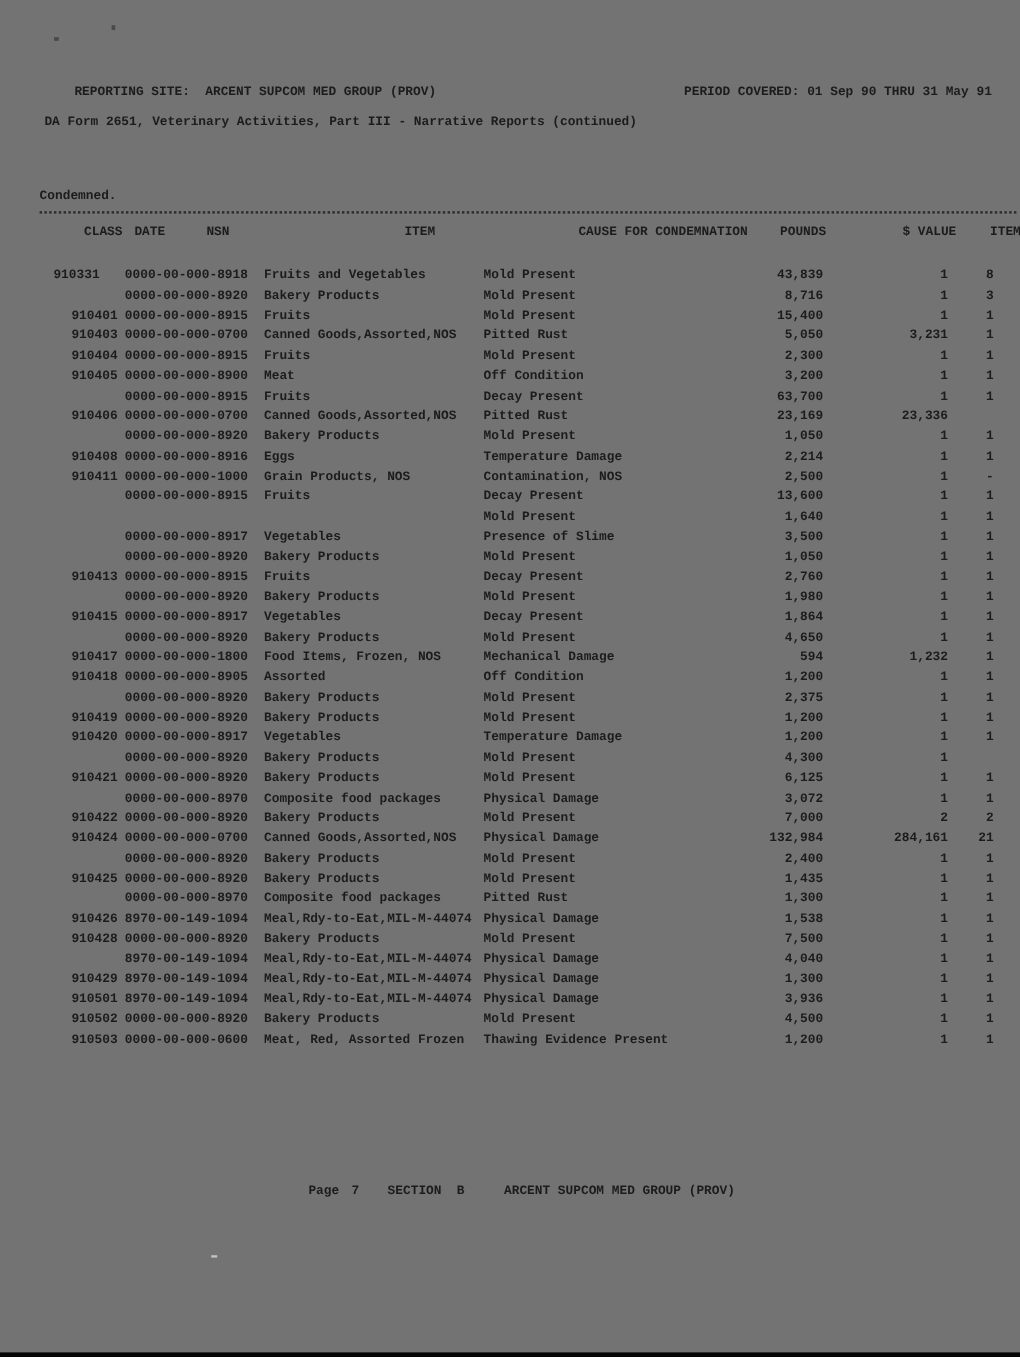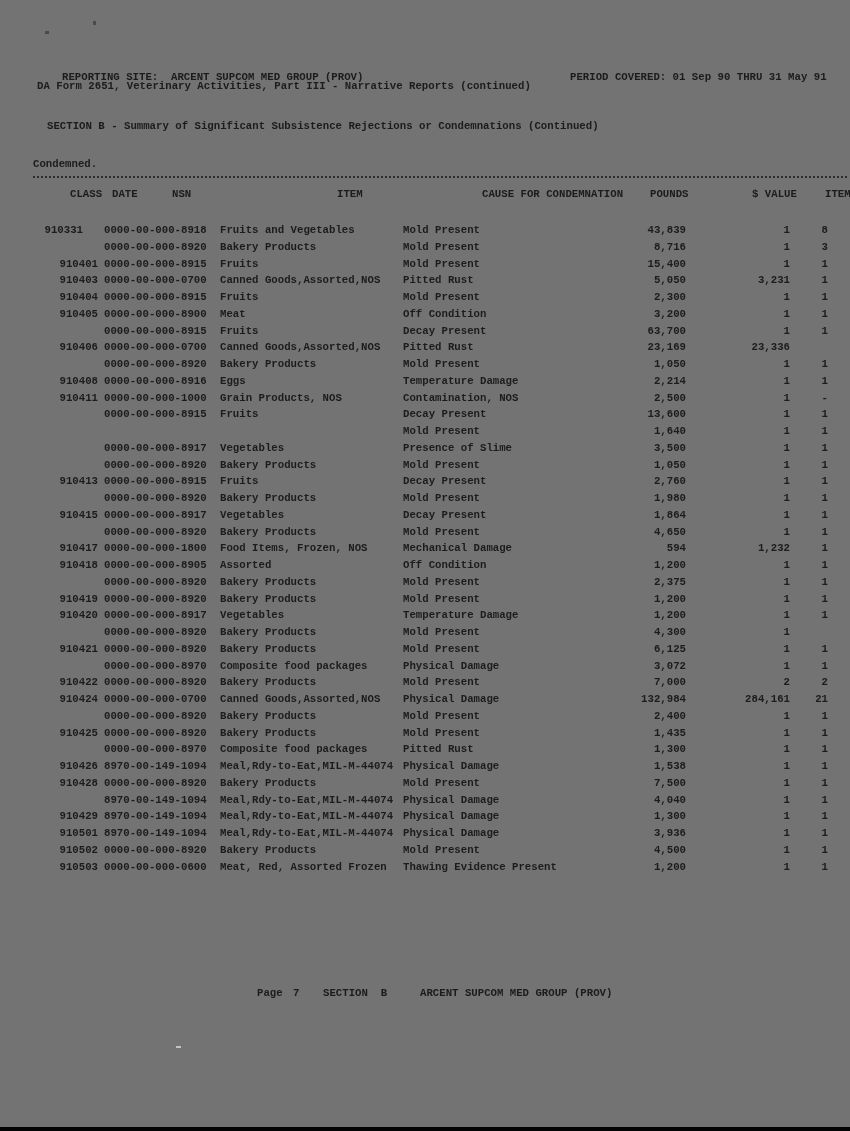--- a/index.html
+++ b/index.html
@@ -9,21 +9,21 @@
     background:#737373;
     overflow:hidden;
     font-family:"Liberation Mono","DejaVu Sans Mono",monospace;
     font-size:10.7px;
     font-weight:700;
     color:#1c1c1c;
   }
   .line{position:absolute;white-space:pre;}
   .reporting{left:62px;top:71px;}
   .period{left:570px;top:71px;}
-  .form-title{left:37px;top:80px;}
+  .form-title{left:37px;top:96px;}
   .section-title{left:47px;top:120px;}
   .condemned{left:33px;top:158px;}
   .separator{
     position:absolute;left:33px;top:176px;width:814px;height:0;
     border-top:2px dotted #2b2b2b;
   }
   .thead{position:absolute;left:0;top:188px;width:850px;height:14px;}
   .hc{position:absolute;top:0;white-space:pre;margin-left:37px;}
   .tbody{position:absolute;left:0;top:222px;width:850px;}
   .row{position:relative;height:16.76px;}
@@ -53,21 +53,20 @@
 
 <div class="page">
 
   <span class="speck s1"></span>
   <span class="speck s2"></span>
   <span class="speck s3"></span>
 
   <div class="line reporting">REPORTING SITE:  ARCENT SUPCOM MED GROUP (PROV)</div>
   <div class="line period">PERIOD COVERED: 01 Sep 90 THRU 31 May 91</div>
   <div class="line form-title">DA Form 2651, Veterinary Activities, Part III - Narrative Reports (continued)</div>
-  <div class="line section-title">SECTION B - Summary of Significant Subsistence Rejections or Condemnations (Continued)</div>
   <div class="line condemned">Condemned.</div>
 
   <div class="separator"></div>
 
   <div class="thead">
     <span class="hc" style="left:33px">CLASS</span>
     <span class="hc" style="left:75px">DATE</span>
     <span class="hc" style="left:135px">NSN</span>
     <span class="hc" style="left:300px">ITEM</span>
     <span class="hc" style="left:445px">CAUSE FOR CONDEMNATION</span>

